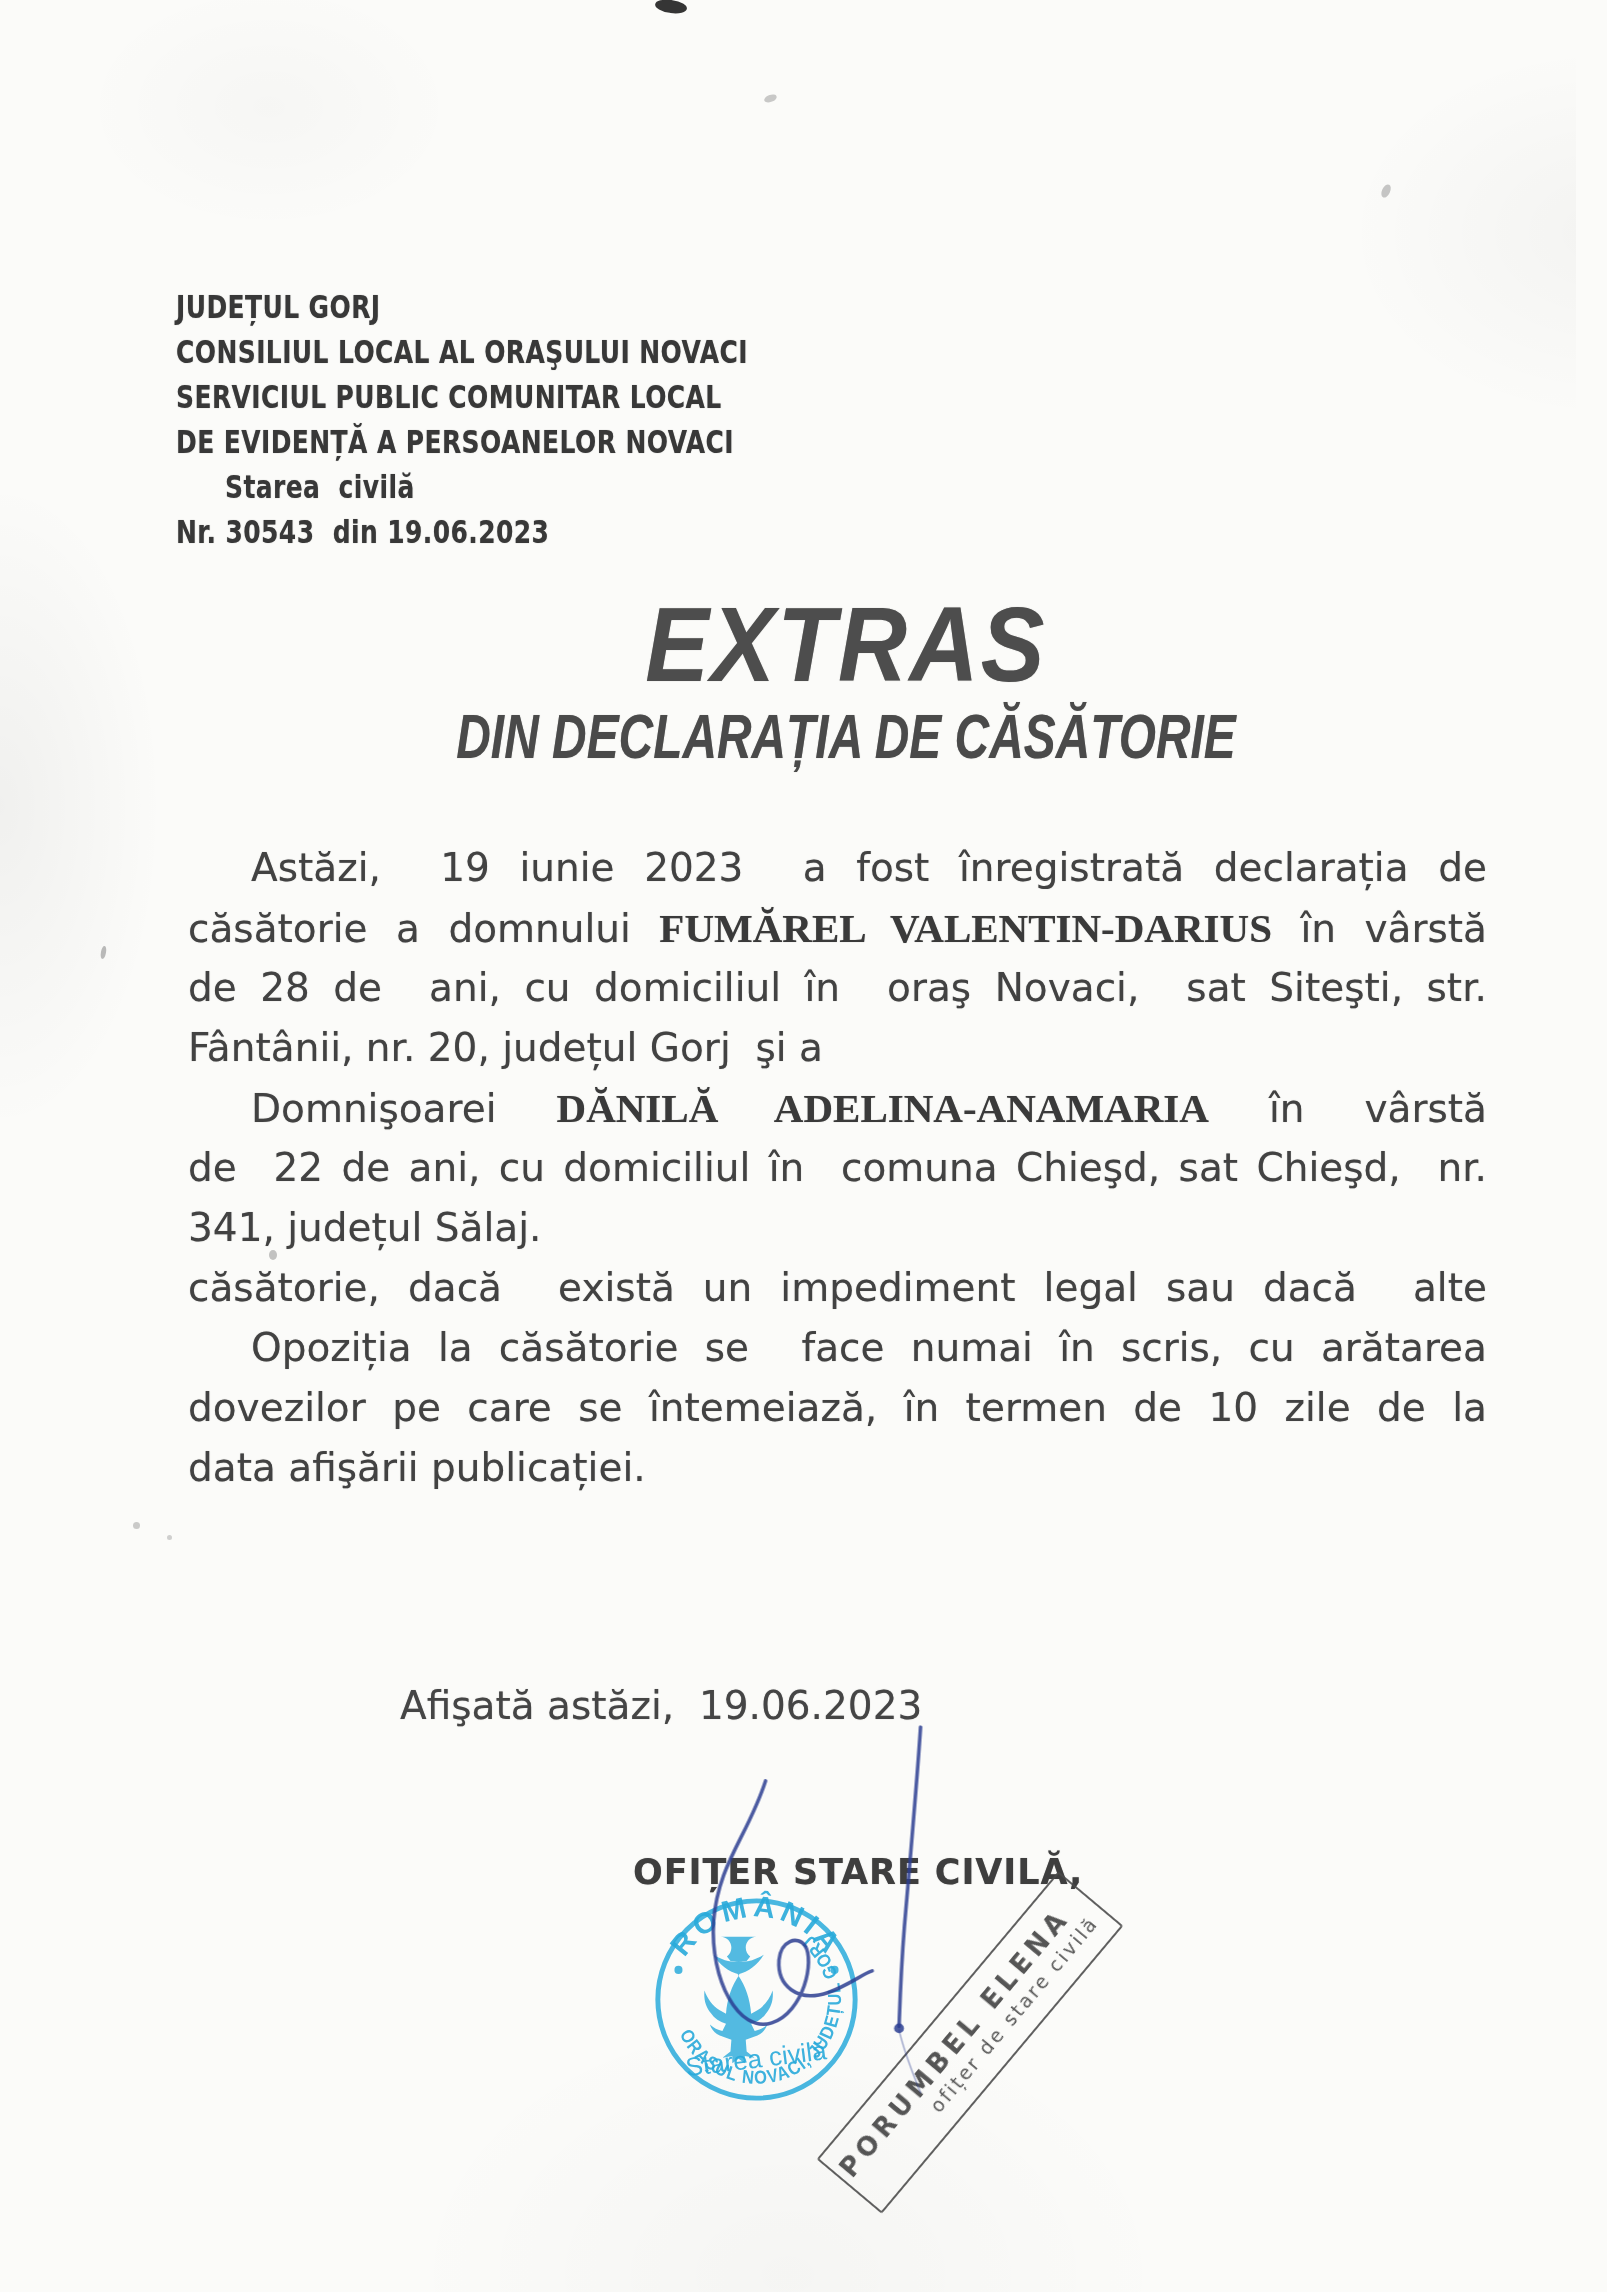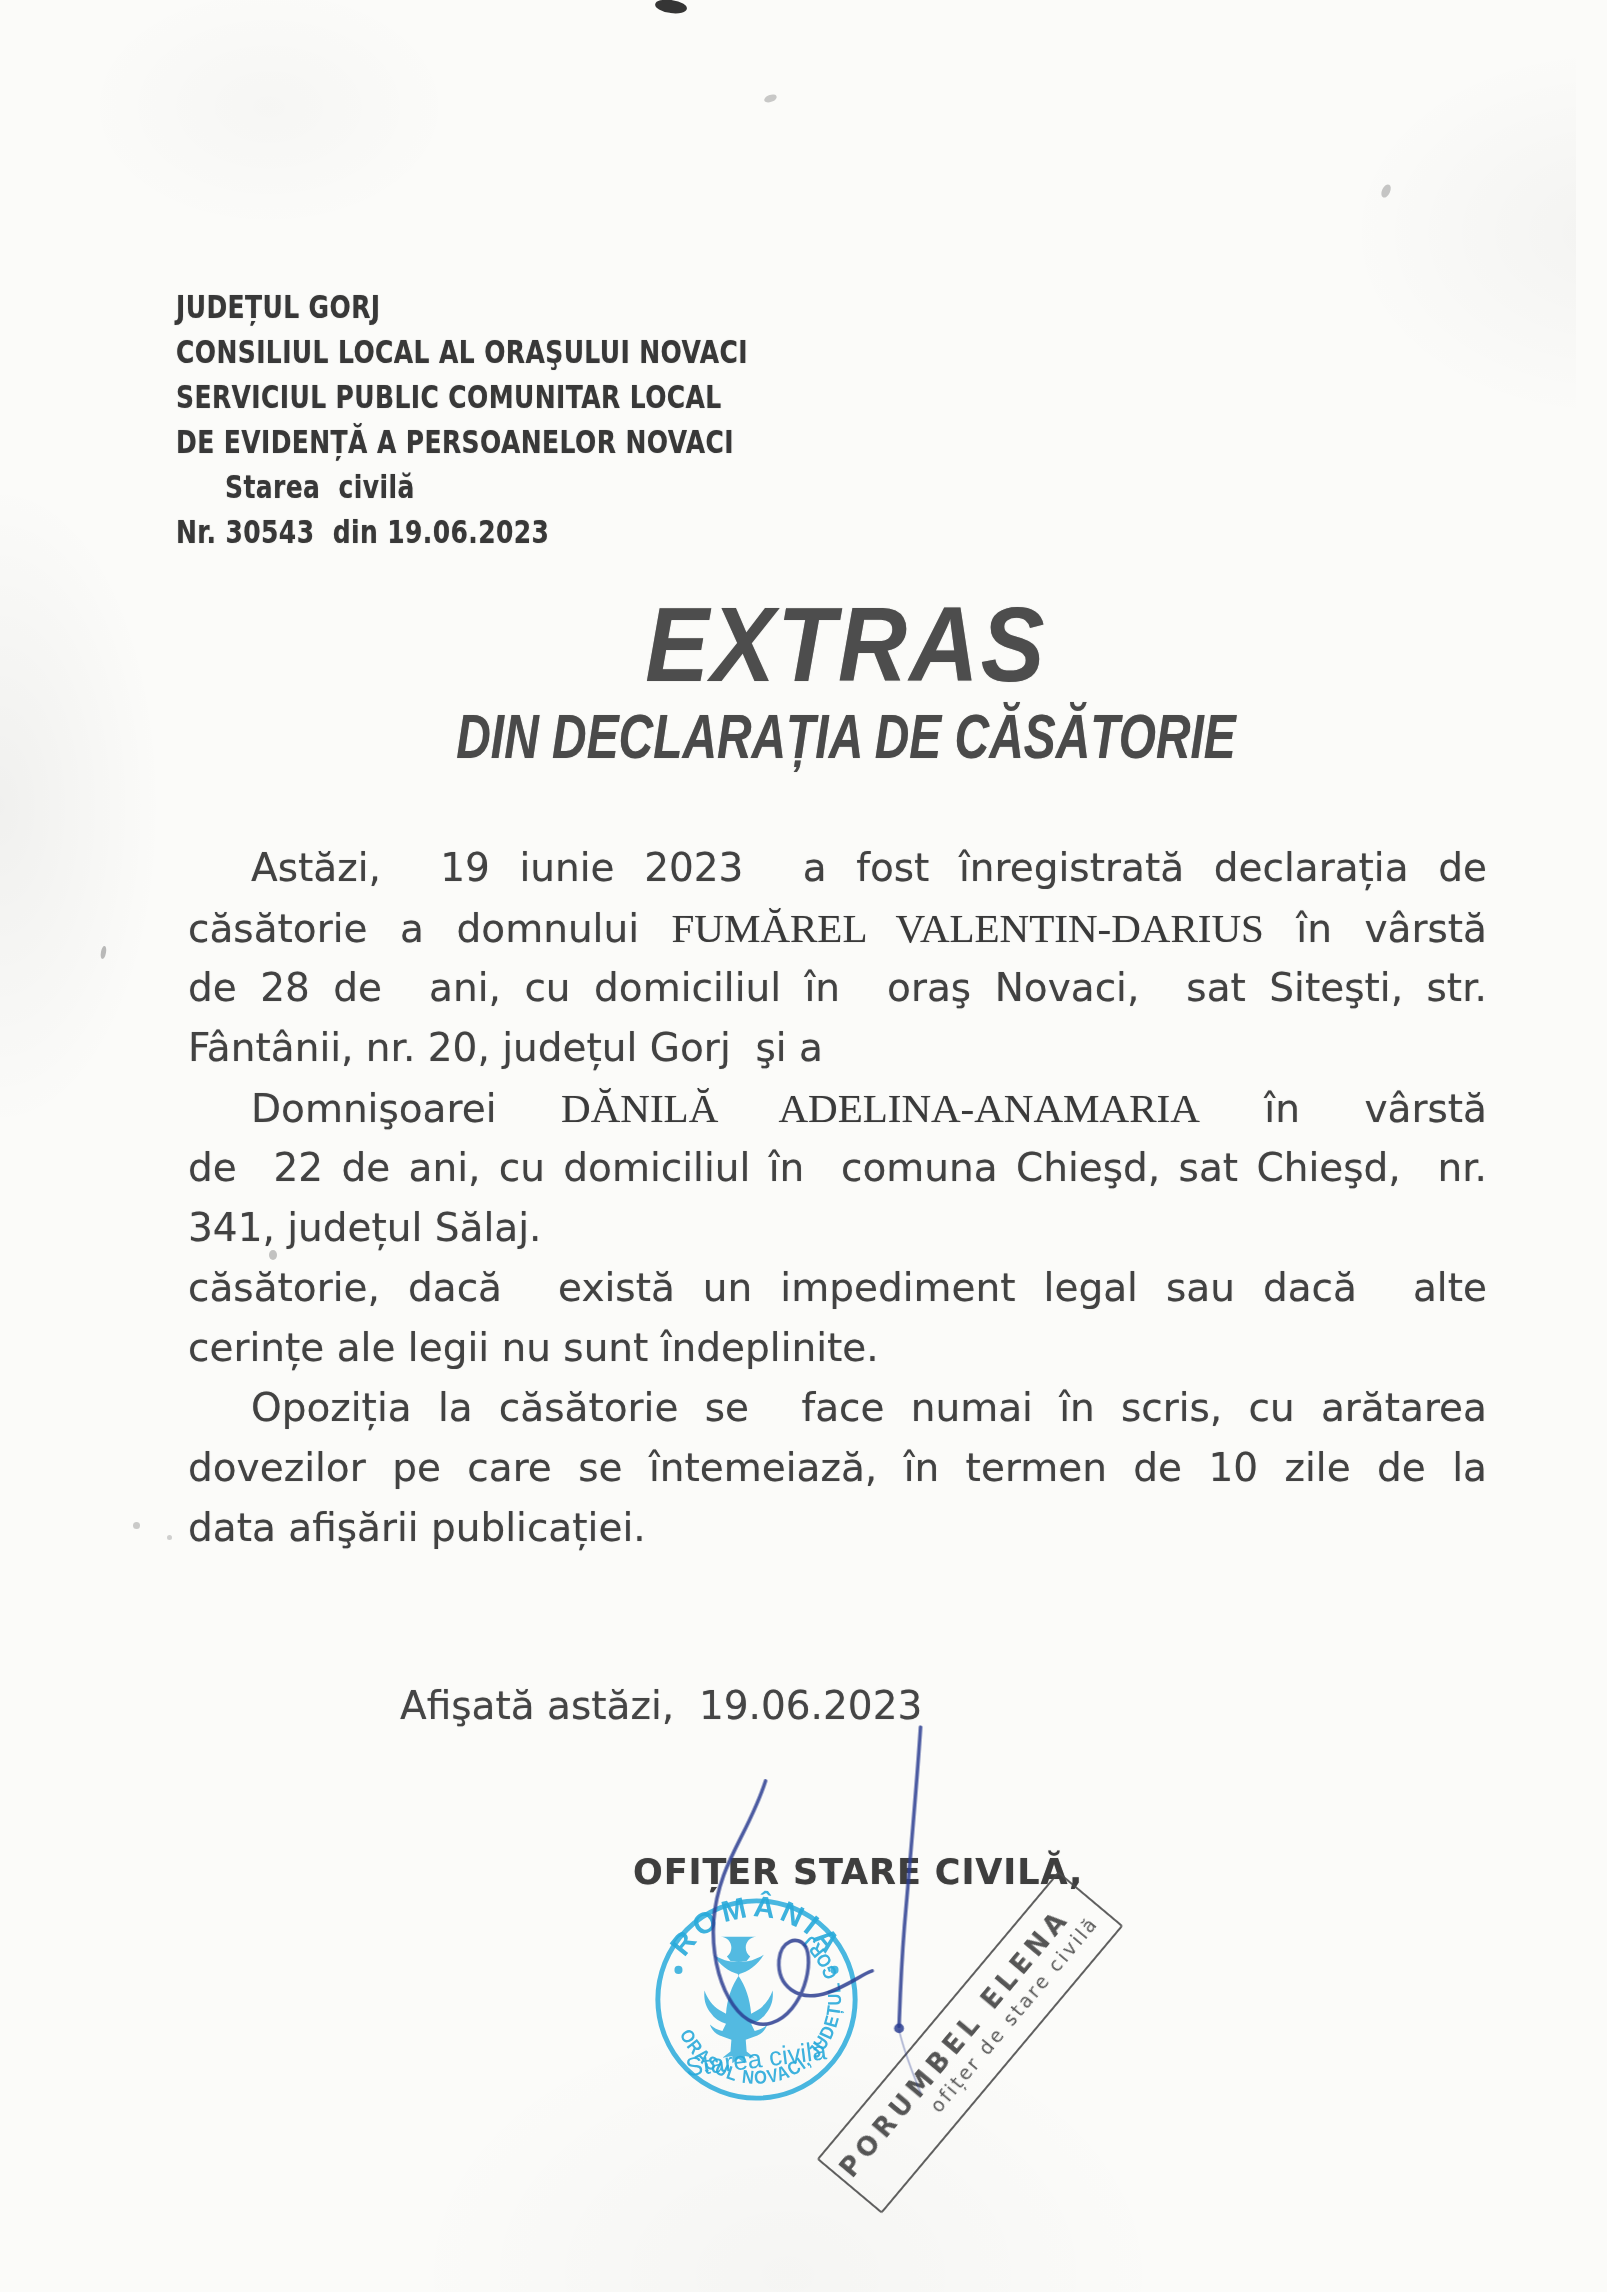--- a/index.html
+++ b/index.html
@@ -40,21 +40,21 @@
   }
 
   
   #body-block{ position:absolute; left:188px; top:838px; width:1299px; color:#424242; }
   .bline{
     font-size:39px; line-height:60px; height:60px;
     text-align:justify; text-align-last:left; white-space:normal;
   }
   .bline.fill{ text-align-last:justify; }
   .bline.ind{ text-indent:63px; }
-  .nm{ font-family:"Liberation Serif",serif; font-weight:400; font-size:41px; color:#3a3a3a; }
+  .nm{ font-family:"Liberation Serif",serif; font-weight:700; font-size:41px; color:#3a3a3a; }
 
   
   #posted-line{ position:absolute; left:400px; top:1683px; font-size:39px; color:#454545; white-space:pre; }
   #officer-line{ position:absolute; left:633px; top:1852px; font-size:35px; font-weight:700;
                  letter-spacing:0.9px; color:#3e3e3e; white-space:pre; }
 
   
   #round-stamp{ position:absolute; left:613px; top:1856px; z-index:2; opacity:.92; }
 
   
@@ -109,21 +109,20 @@
 
   <div id="body-block" class="doc-text">
       <div class="bline fill ind"><span>Astăzi,&nbsp; 19 iunie 2023&nbsp; a fost înregistrată declarația de</span></div>
       <div class="bline fill"><span>căsătorie a domnului </span><span class="nm">FUMĂREL VALENTIN-DARIUS</span><span> în vârstă</span></div>
       <div class="bline fill"><span>de 28 de&nbsp; ani, cu domiciliul în&nbsp; oraş Novaci,&nbsp; sat Siteşti, str.</span></div>
       <div class="bline"><span>Fântânii, nr. 20, județul Gorj&nbsp; şi a</span></div>
       <div class="bline fill ind"><span>Domnişoarei </span><span class="nm">DĂNILĂ ADELINA-ANAMARIA</span><span> în vârstă</span></div>
       <div class="bline fill"><span>de&nbsp; 22 de ani, cu domiciliul în&nbsp; comuna Chieşd, sat Chieşd,&nbsp; nr.</span></div>
       <div class="bline"><span>341, județul Sălaj.</span></div>
       <div class="bline fill"><span>căsătorie, dacă&nbsp; există un impediment legal sau dacă&nbsp; alte</span></div>
-      <div class="bline"><span>cerințe ale legii nu sunt îndeplinite.</span></div>
       <div class="bline fill ind"><span>Opoziția la căsătorie se&nbsp; face numai în scris, cu arătarea</span></div>
       <div class="bline fill"><span>dovezilor pe care se întemeiază, în termen de 10 zile de la</span></div>
       <div class="bline"><span>data afişării publicației.</span></div>
     </div>
 
   <div id="posted-line" class="doc-text">Afişată astăzi,&nbsp; 19.06.2023</div>
 
   <div id="officer-line" class="doc-text">OFIȚER STARE CIVILĂ,</div>
 
   <svg id="round-stamp" width="287" height="287" viewBox="0 0 320 320">

